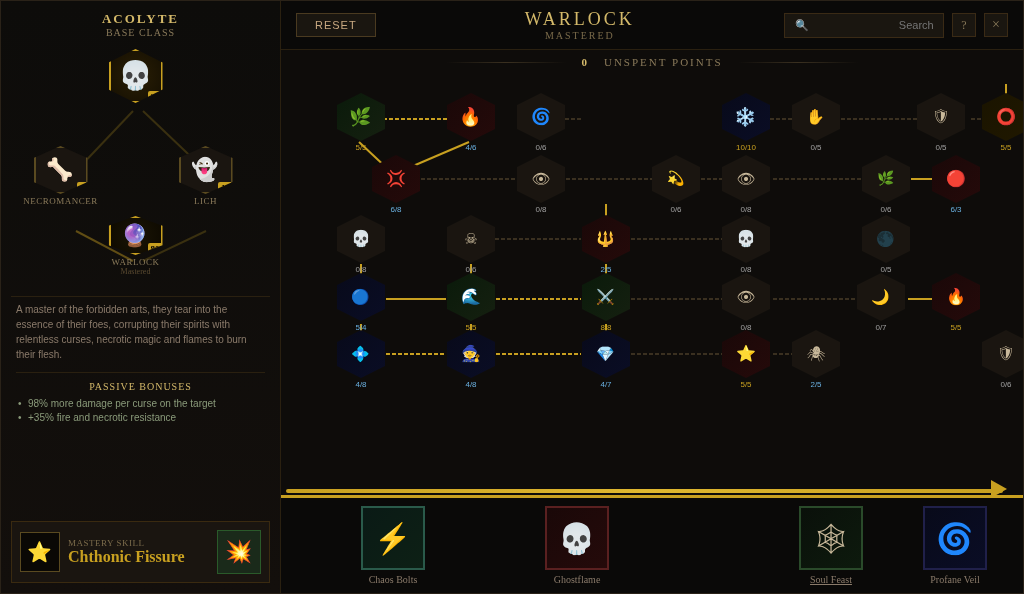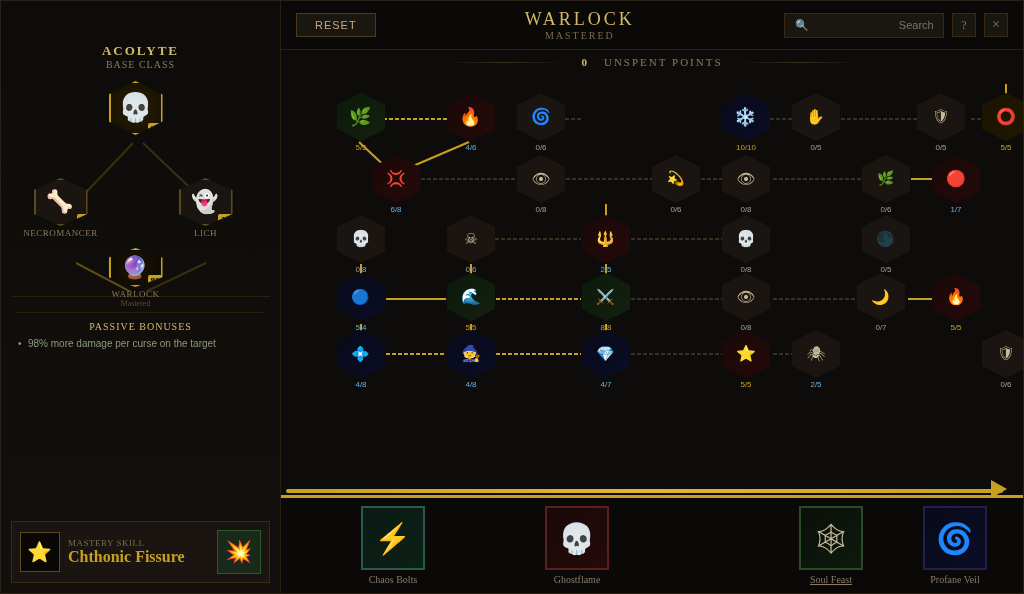--- a/index.html
+++ b/index.html
@@ -44,21 +44,20 @@
       text-align: center;
       margin-bottom: 8px;
     }
 
     .acolyte-header .class-name {
       font-size: 13px;
       font-weight: bold;
       color: #d4b96a;
       letter-spacing: 2px;
       text-transform: uppercase;
-      margin-top: 32px;
     }
 
     .acolyte-header .base-class {
       font-size: 10px;
       color: #8a7a5a;
       text-transform: uppercase;
       letter-spacing: 1px;
     }
 
     .tree-diagram {
@@ -515,25 +514,27 @@
             <span style="font-size:22px;">🔮</span>
             <span class="node-number">80</span>
           </div>
           <div class="node-label">Warlock</div>
           <div class="node-sublabel">Mastered</div>
         </div>
       </div>
     </div>
 
     <div class="description-section">
+      <p class="description-text">A master of the forbidden arts, they tear into the essence of their foes, corrupting their spirits with relentless curses, necrotic magic and flames to burn their flesh.</p>
 
       <div class="passive-bonuses">
         <div class="passive-title">PASSIVE BONUSES</div>
         <ul class="passive-list">
           <li>98% more damage per curse on the target</li>
+          <li>+35% fire and necrotic resistance</li>
         </ul>
       </div>
     </div>
 
     <div class="mastery-skill-bar">
       <div class="mastery-icon">⭐</div>
       <div class="mastery-info">
         <div class="mastery-label">Mastery Skill</div>
         <div class="mastery-name">Chthonic Fissure</div>
       </div>
@@ -709,21 +710,21 @@
           <span class="hex-icon" style="font-size:14px;">🌿</span>
         </div>
         <div class="node-pts">0/6</div>
       </div>
 
       <div class="skill-node-wrapper" style="left:650px;top:80px;">
         <div class="hex-outer">
           <div class="hex-bg red"></div>
           <span class="hex-icon" style="font-size:16px;">🔴</span>
         </div>
-        <div class="node-pts blue-pts">1/7</div>
+        <div class="node-pts blue-pts">6/3</div>
       </div>
 
       <div class="skill-node-wrapper" style="left:55px;top:140px;">
         <div class="hex-outer">
           <div class="hex-bg dark"></div>
           <span class="hex-icon" style="font-size:16px;">💀</span>
         </div>
         <div class="node-pts">0/8</div>
       </div>
 

